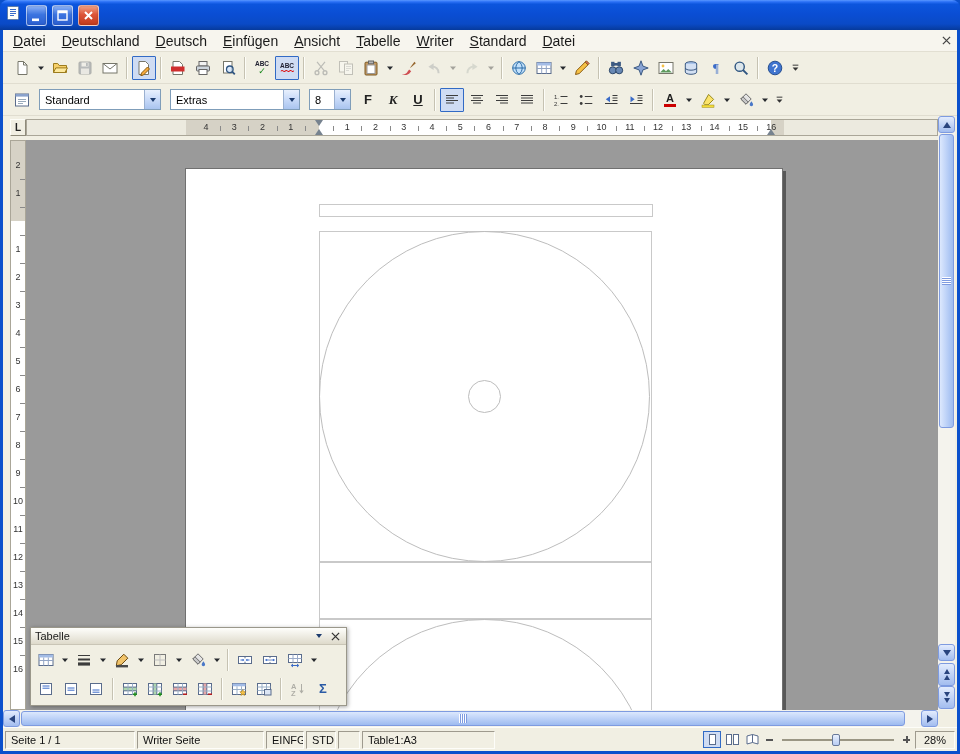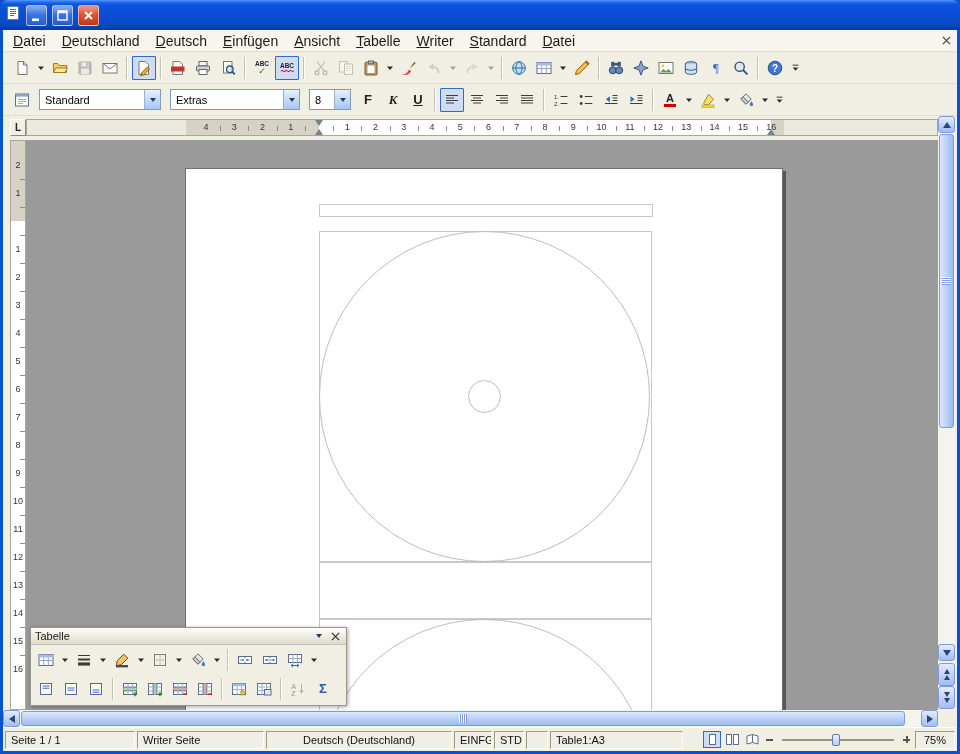--- a/index.html
+++ b/index.html
@@ -850,21 +850,20 @@
       </span>
       <span class="tbtn">
         <span class="g g-sum">Σ</span>
       </span>
     </div>
 </div>
 
 <div id="statusbar">
   <span class="sfield w-page">Seite 1 / 1</span>
   <span class="sfield w-style">Writer Seite</span>
-  <span class="sfield w-lang c">Deutsch (Deutschland)</span>
   <span class="sfield w-ins c">EINFG</span>
   <span class="sfield w-sel c">STD</span>
   <span class="sfield w-sig"></span>
   <span class="sfield w-cell">Table1:A3</span>
   <span class="sspacer"></span>
   <span class="viewbtn on">
       <svg viewBox="0 0 13 13" width="13" height="13">
         <rect x="3.5" y="1.5" width="6" height="10" fill="#fff" stroke="#5a6c8c"></rect>
       </svg>
     </span>
@@ -885,14 +884,14 @@
         <i class="zm"></i>
       </span>
     <span class="ztrack">
       <i class="ztick"></i>
       <i class="zhandle"></i>
     </span>
     <span class="zbtn">
         <i class="zp"></i>
       </span>
   </span>
-  <span class="sfield w-zoom c">75%</span>
+  <span class="sfield w-zoom c">28%</span>
 </div>
 
 </body></html>

